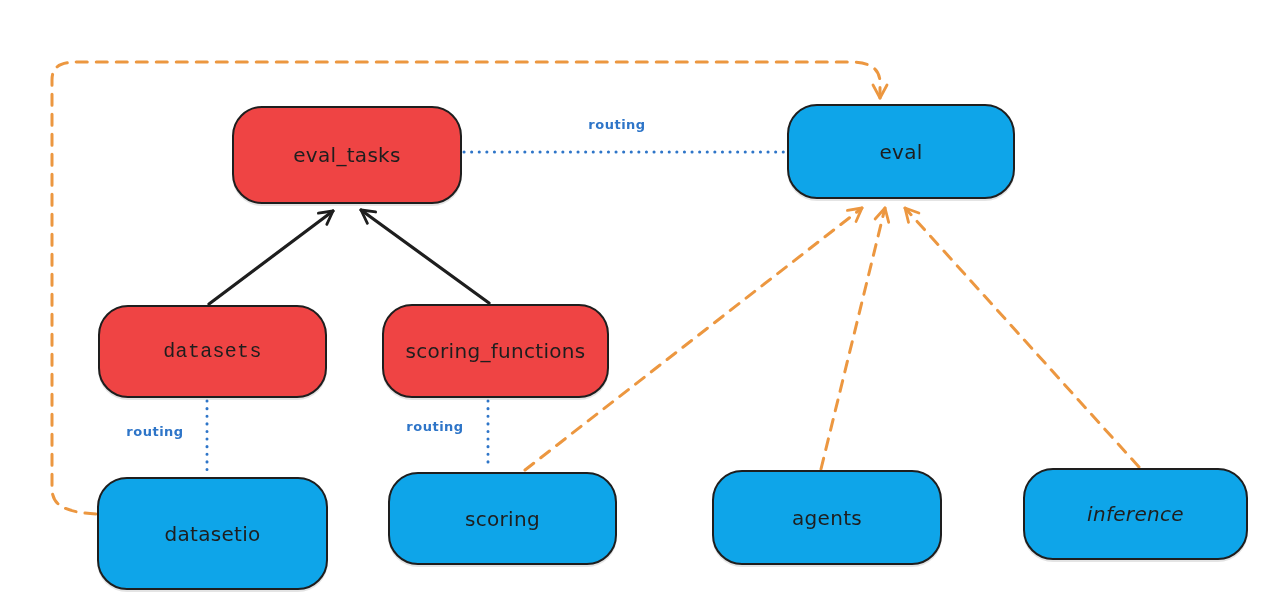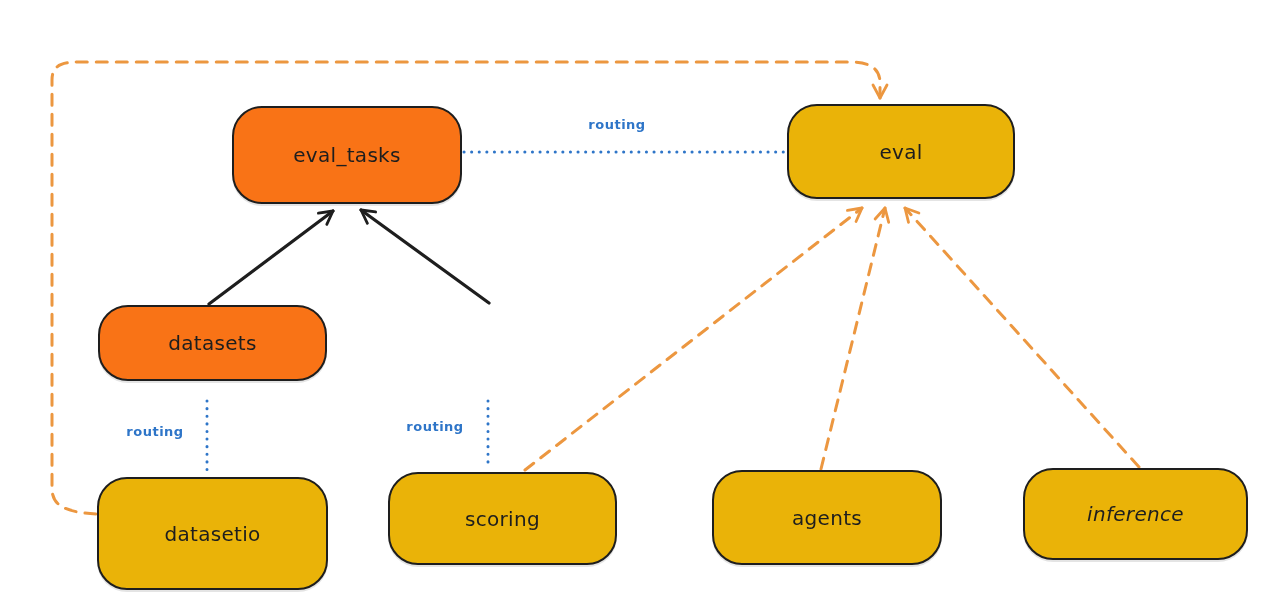--- a/index.html
+++ b/index.html
@@ -14,22 +14,22 @@
   .node{
     position:absolute;
     box-sizing:border-box;
     border:2.5px solid #1e1e1e;
     border-radius:30px;
     display:flex;align-items:center;justify-content:center;
     font-size:20px;color:#1e1e1e;
     letter-spacing:0.3px;
     box-shadow:0 2px 0 rgba(30,30,30,0.12);
   }
-  .node.blue{background:#f97316;}
-  .node.green{background:#eab308;}
+  .node.blue{background:#ef4444;}
+  .node.green{background:#0ea5e9;}
   .edge-label{
     position:absolute;
     transform:translateX(-50%);
     font-size:13px;font-weight:700;
     color:#2e75c8;
     letter-spacing:0.5px;
     white-space:nowrap;
   }
 </style>
 </head>
@@ -61,24 +61,27 @@
   </svg>
 
   <div class="node blue" style="left:232px;top:106px;width:230px;height:98px;">
     <span>eval_tasks</span>
   </div>
 
   <div class="node green" style="left:787px;top:104px;width:228px;height:95px;">
     <span>eval</span>
   </div>
 
-  <div class="node blue" style="left:98px;top:305px;width:229px;height:76px;">
+  <div class="node blue" style="left:98px;top:305px;width:229px;height:93px;font-family:Liberation Mono, monospace;">
     <span>datasets</span>
   </div>
 
+  <div class="node blue" style="left:382px;top:304px;width:227px;height:94px;">
+    <span>scoring_functions</span>
+  </div>
 
   <div class="node green" style="left:97px;top:477px;width:231px;height:113px;">
     <span>datasetio</span>
   </div>
 
   <div class="node green" style="left:388px;top:472px;width:229px;height:93px;justify-content:center;">
     <span>scoring</span>
   </div>
 
   <div class="node green" style="left:712px;top:470px;width:230px;height:95px;text-align:center;">

